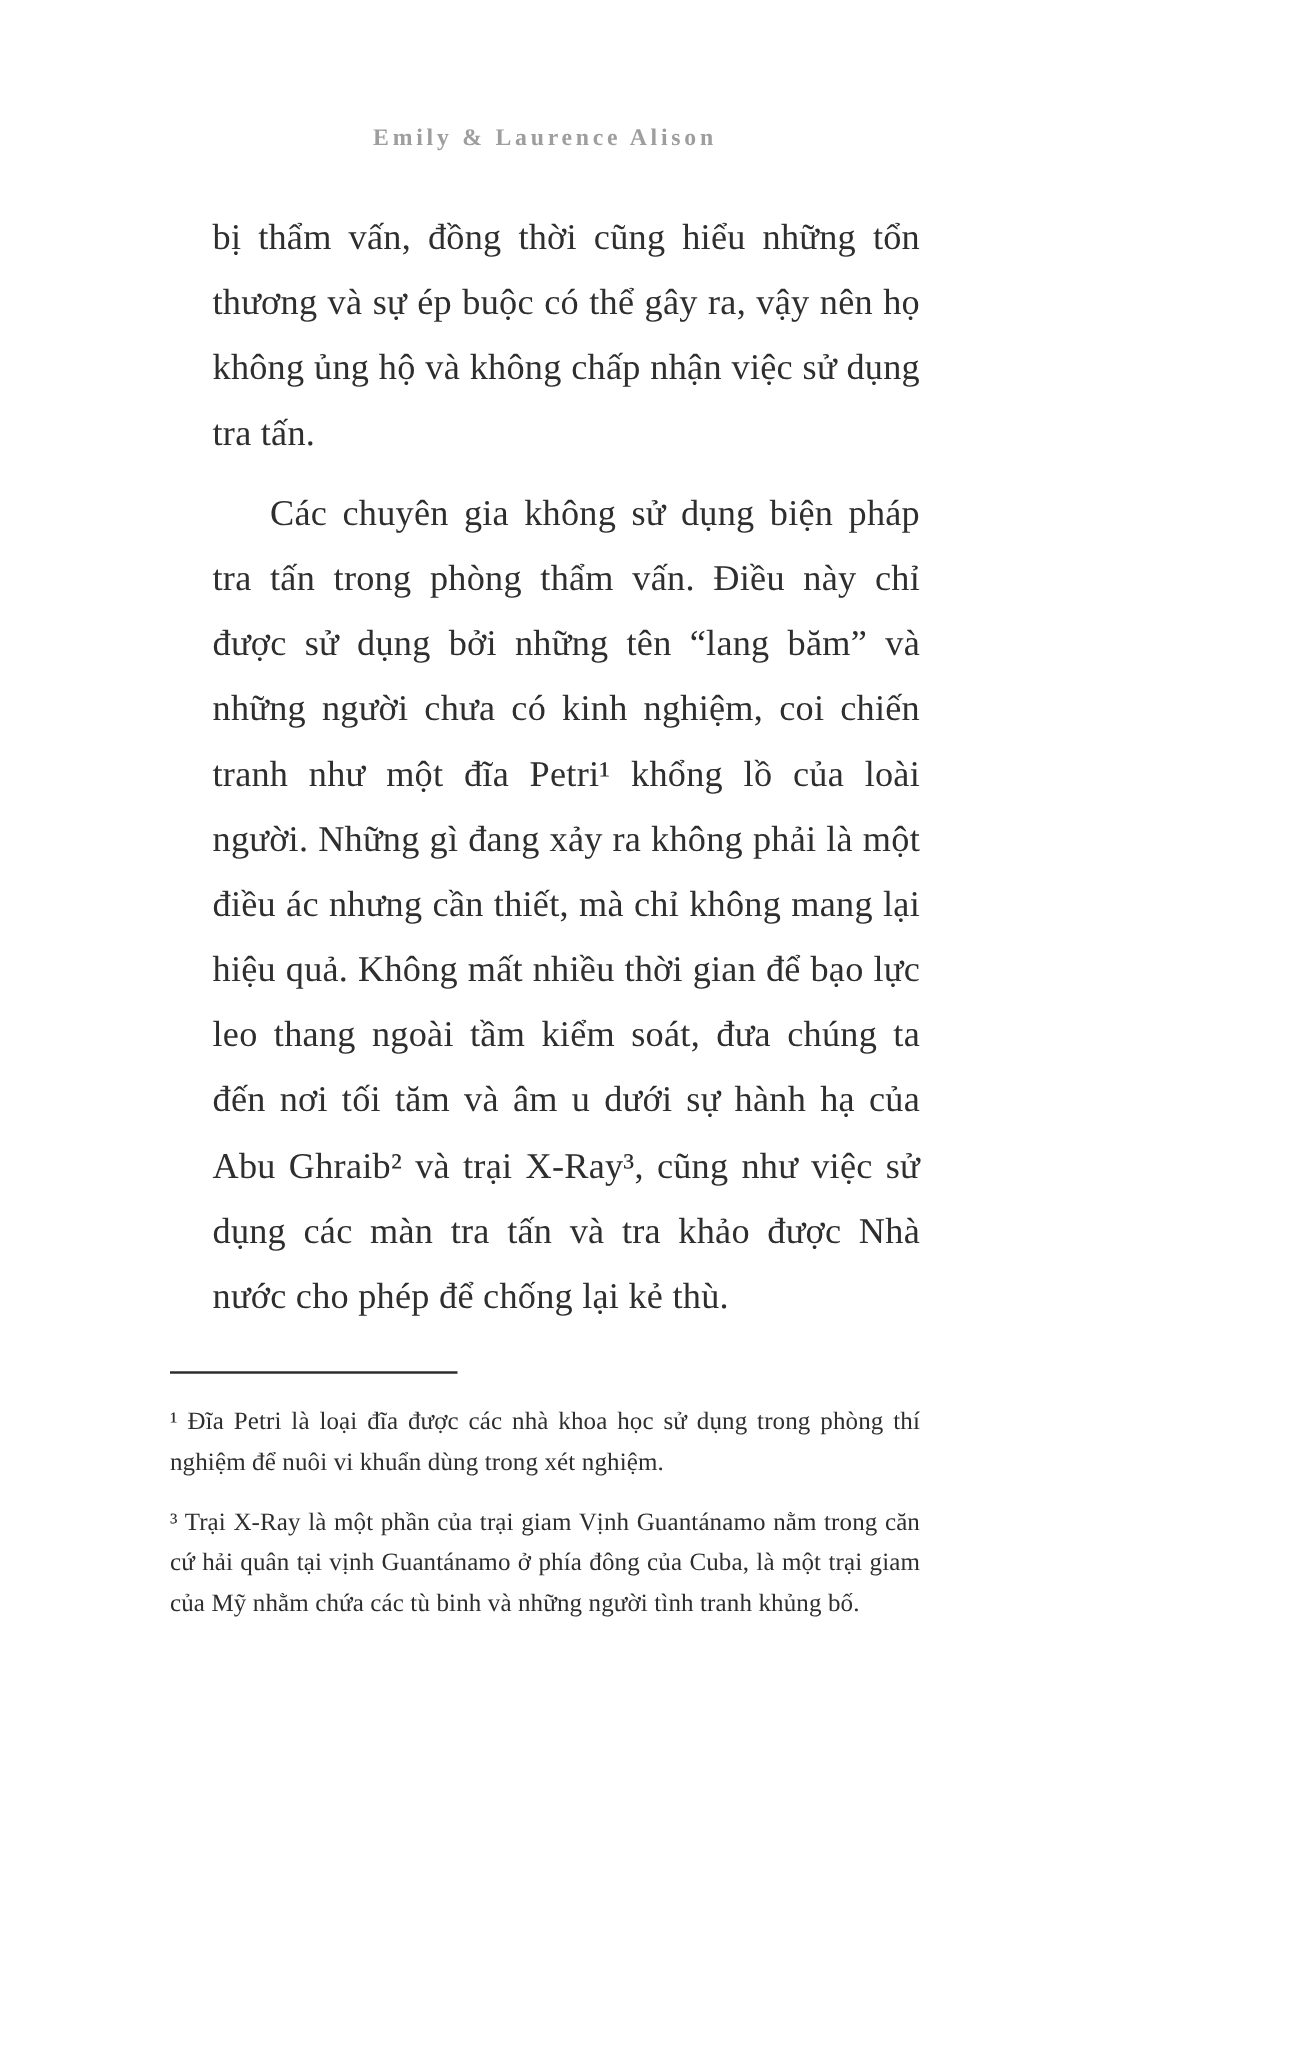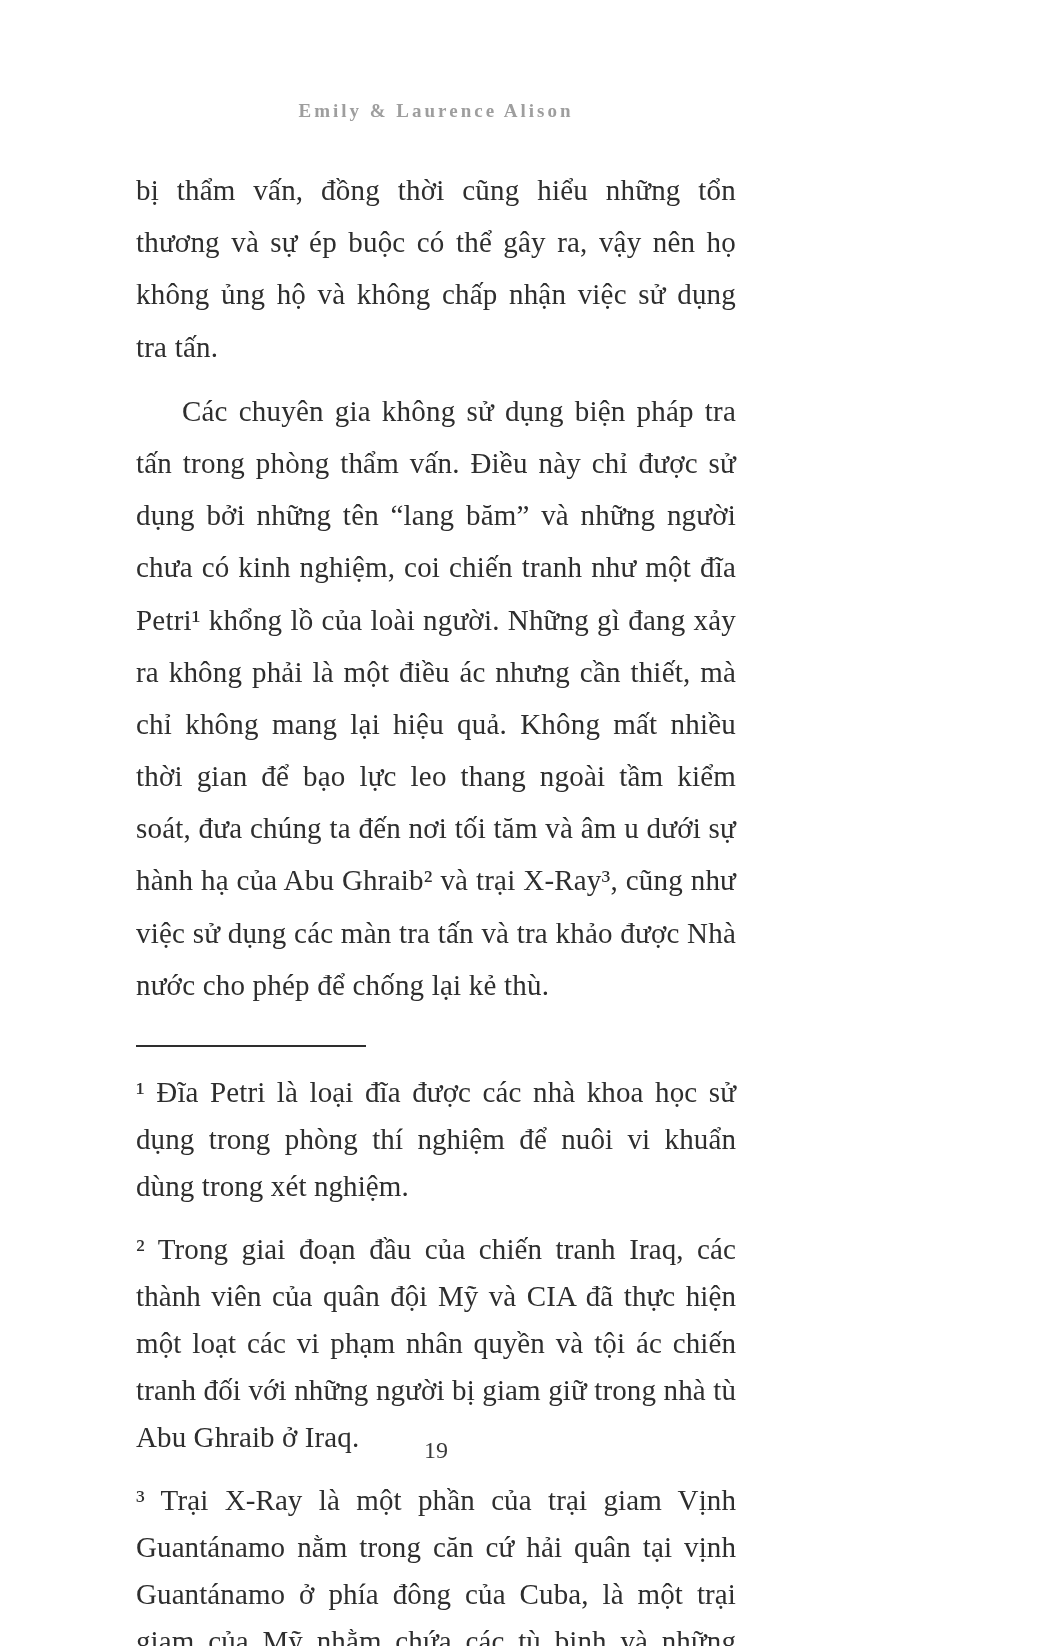--- a/index.html
+++ b/index.html
@@ -22,20 +22,21 @@
     text-align: center;
     color: #9e9e9e;
     font-family: "Liberation Serif", serif;
     font-weight: bold;
     font-size: 19px;
     letter-spacing: 3px;
     margin-bottom: 42px;
   }
   .body-text {
     display: block;
+    margin-left: 34px;
   }
   .para {
     font-size: 29px;
     line-height: 1.8;
     text-align: justify;
     margin: 0 0 12px 0;
     text-indent: 46px;
     letter-spacing: 0.2px;
   }
   .para.no-indent {
@@ -44,21 +45,21 @@
   .footnote-rule {
     width: 230px;
     height: 2px;
     background: #2e2e2e;
     margin: 34px 0 22px 0;
   }
   .footnotes {
     display: block;
   }
   .footnote {
-    font-size: 29px;
+    font-size: 20px;
     line-height: 1.62;
     text-align: justify;
     margin: 0 0 16px 0;
     letter-spacing: 0.1px;
   }
   .folio {
     position: absolute;
     left: 0;
     right: 0;
     bottom: 182px;
@@ -76,19 +77,17 @@
 
   <main class="body-text">
     <p class="para no-indent">bị thẩm vấn, đồng thời cũng hiểu những tổn thương và sự ép buộc có thể gây ra, vậy nên họ không ủng hộ và không chấp nhận việc sử dụng tra tấn.</p>
     <p class="para">Các chuyên gia không sử dụng biện pháp tra tấn trong phòng thẩm vấn. Điều này chỉ được sử dụng bởi những tên “lang băm” và những người chưa có kinh nghiệm, coi chiến tranh như một đĩa Petri¹ khổng lồ của loài người. Những gì đang xảy ra không phải là một điều ác nhưng cần thiết, mà chỉ không mang lại hiệu quả. Không mất nhiều thời gian để bạo lực leo thang ngoài tầm kiểm soát, đưa chúng ta đến nơi tối tăm và âm u dưới sự hành hạ của Abu Ghraib² và trại X-Ray³, cũng như việc sử dụng các màn tra tấn và tra khảo được Nhà nước cho phép để chống lại kẻ thù.</p>
   </main>
 
   <div class="footnote-rule"></div>
 
   <section class="footnotes">
     <p class="footnote">¹ Đĩa Petri là loại đĩa được các nhà khoa học sử dụng trong phòng thí nghiệm để nuôi vi khuẩn dùng trong xét nghiệm.</p>
-    <p class="footnote">² Trong giai đoạn đầu của chiến tranh Iraq, các thành viên của quân đội Mỹ và CIA đã thực hiện một loạt các vi phạm nhân quyền và tội ác chiến tranh đối với những người bị giam giữ trong nhà tù Abu Ghraib ở Iraq.</p>
     <p class="footnote">³ Trại X-Ray là một phần của trại giam Vịnh Guantánamo nằm trong căn cứ hải quân tại vịnh Guantánamo ở phía đông của Cuba, là một trại giam của Mỹ nhằm chứa các tù binh và những người tình tranh khủng bố.</p>
   </section>
 
-  <footer class="folio">19</footer>
 
 </div>
 
 </body></html>

